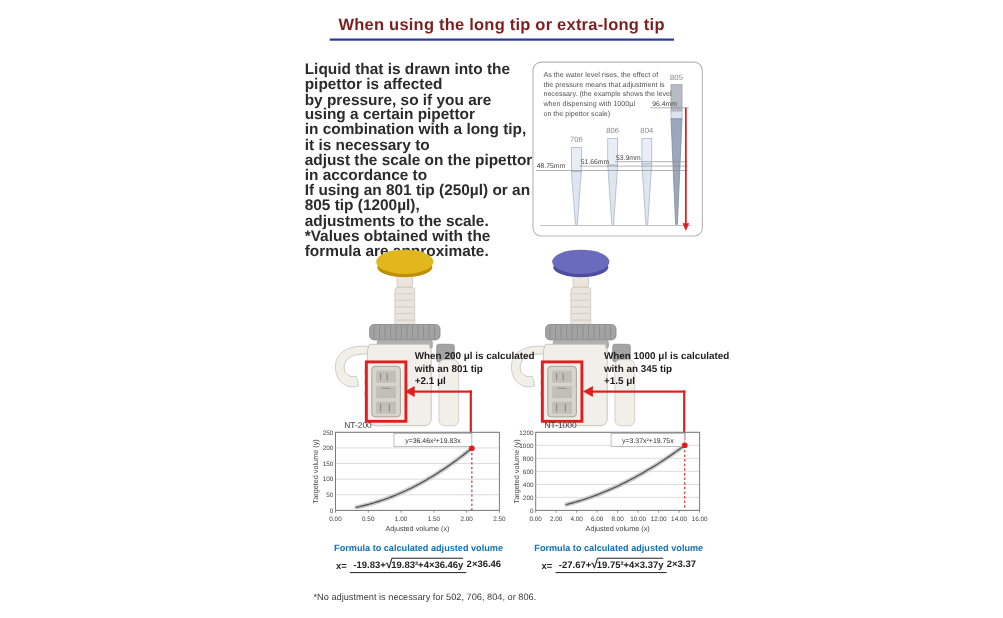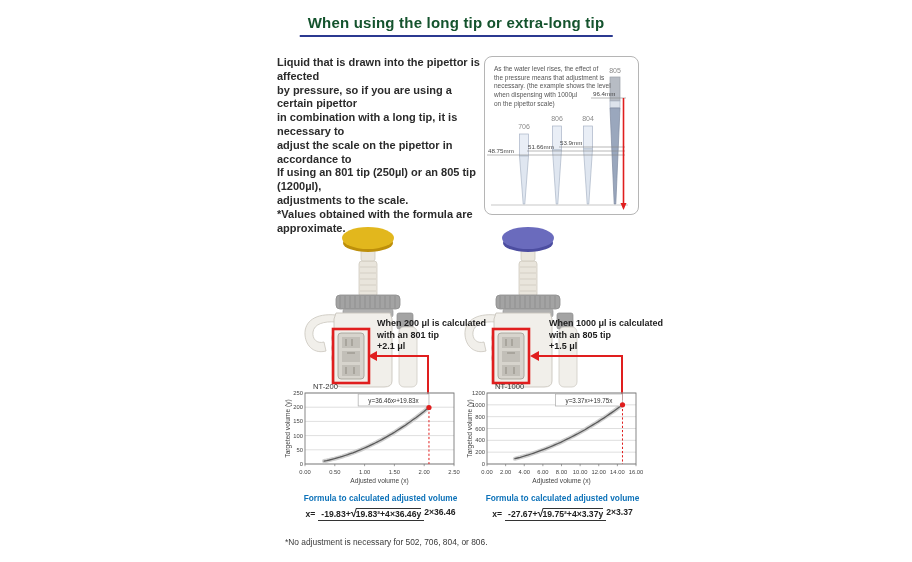--- a/index.html
+++ b/index.html
@@ -2,26 +2,26 @@
 <html><head>
 <meta charset="utf-8">
 <style>
   html,body{margin:0;padding:0;background:#fff;}
   .page{position:relative;width:912px;height:562px;background:#fff;overflow:hidden;
         font-family:"Liberation Sans","DejaVu Sans",sans-serif;}
   .abs{position:absolute;}
 
   
   .title{position:absolute;top:14px;left:50%;transform:translateX(-50%);
-         color:#14532d;font-size:15px;font-weight:bold;letter-spacing:.2px;
+         color:#7f1d1d;font-size:15px;font-weight:bold;letter-spacing:.2px;
          padding:0 8px 4px 8px;border-bottom:2px solid #2b3990;white-space:nowrap;}
 
   
   .intro{position:absolute;left:277px;top:56px;width:210px;
-         font-size:11px;font-weight:bold;color:#2b2b2b;line-height:13.8px;}
+         font-size:14px;font-weight:bold;color:#2b2b2b;line-height:13.8px;}
 
   
   .info-box{position:absolute;left:484px;top:56px;width:153px;height:157px;
             border:1.2px solid #b5b5b5;border-radius:8px;background:#fff;}
   .info-note{position:absolute;left:9px;top:8px;width:120px;
              font-size:6.5px;color:#555;line-height:8.7px;}
   .info-svg{position:absolute;left:0;top:0;}
 
   
   .callout{position:absolute;font-size:9px;font-weight:bold;color:#1d1d1d;line-height:11.5px;white-space:nowrap;}
@@ -208,21 +208,21 @@
     <rect x="31" y="104" width="36" height="54" fill="none" stroke="#e01e1e" stroke-width="2.6"></rect>
   </svg>
 
   <div class="callout" style="left:377px;top:318px;">
     <div>When 200 μl is calculated</div>
     <div>with an 801 tip</div>
     <div>+2.1 μl</div>
   </div>
   <div class="callout" style="left:549px;top:318px;">
     <div>When 1000 μl is calculated</div>
-    <div>with an 805 tip</div>
+    <div>with an 345 tip</div>
     <div>+1.5 μl</div>
   </div>
 
   <div class="rarrow-left" style="left:368px;top:351px;"></div>
   <div class="rline" style="left:376px;top:355px;width:53px;height:2.4px;"></div>
   <div class="rline" style="left:427px;top:355px;width:2.4px;height:45px;"></div>
 
   <div class="rarrow-left" style="left:530px;top:351px;"></div>
   <div class="rline" style="left:538px;top:355px;width:85px;height:2.4px;"></div>
   <div class="rline" style="left:621px;top:355px;width:2.4px;height:45px;"></div>

